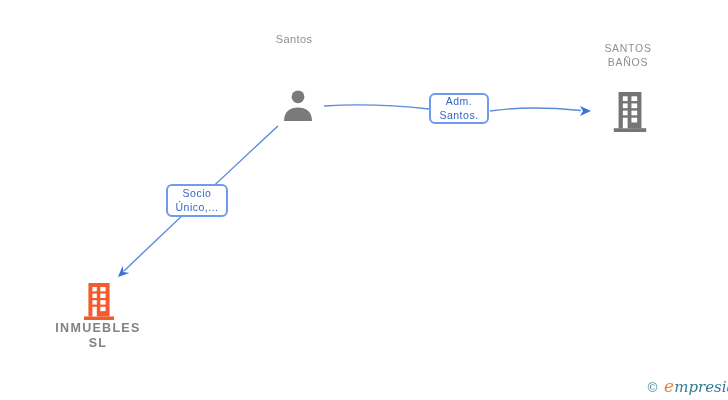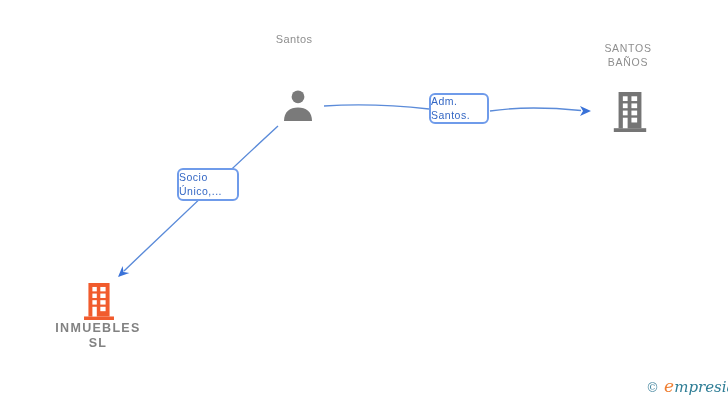--- a/index.html
+++ b/index.html
@@ -11,25 +11,25 @@
   .node-icon { position:absolute; z-index:1; cursor:pointer; }
   .lbl { position:absolute; text-align:center; color:#8e8e8e; font-size:11px;
          line-height:14px; letter-spacing:0.4px; z-index:1; }
   .lbl .ln { display:block; }
   .company-lbl { font-size:10.5px; letter-spacing:0.7px; }
   .jume-lbl { font-weight:bold; font-size:12.5px; line-height:15px;
               color:#828282; letter-spacing:1.3px; }
   .edge-box { position:absolute; box-sizing:border-box; background:#ffffff;
               border:2px solid #6f9bea; border-radius:6px; color:#3467c4;
               font-size:10.5px; line-height:13.5px; letter-spacing:0.5px;
-              display:flex; flex-direction:column;
+              text-align:center; display:flex; flex-direction:column;
               justify-content:center; z-index:2; }
   .edge-box .ln { display:block; }
   .box-adm  { left:429px; top:93px;  width:60px; height:31px; }
-  .box-socio{ left:166px; top:168px; width:62px; height:33px;margin-left:11px; }
+  .box-socio{ left:166px; top:184px; width:62px; height:33px; }
   .person-lbl   { left:239px; top:32px; width:110px; }
   .right-lbl    { left:575px; top:41px; width:106px; }
   .jumesala-lbl { left:48px;  top:321px; width:100px; }
   .person-icon   { left:280px; top:87px; }
   .right-building{ left:612px; top:92px; }
   .left-building { left:83px;  top:283px; }
   .logo { position:absolute; left:646px; top:376px; z-index:2;
           font-family:"DejaVu Serif", serif; font-style:italic; cursor:pointer;
           white-space:nowrap; }
   .logo .copy { color:#4c8ba3; font-size:13px; font-style:normal; }

